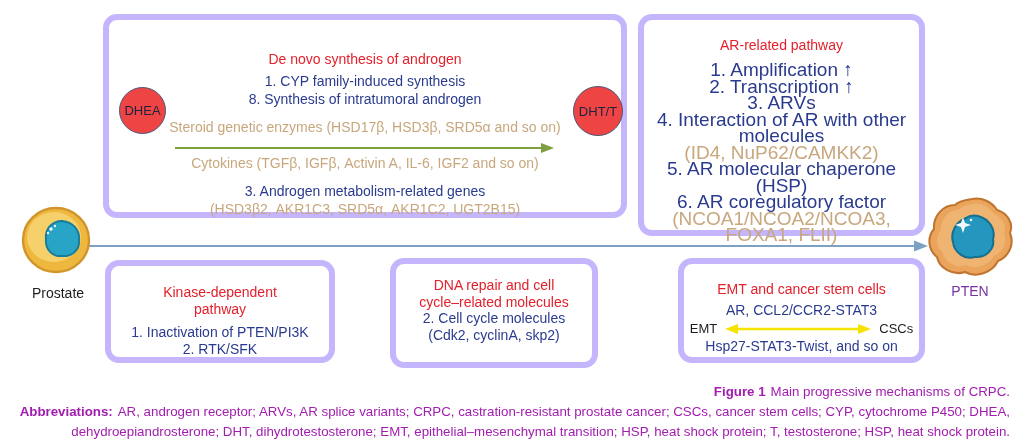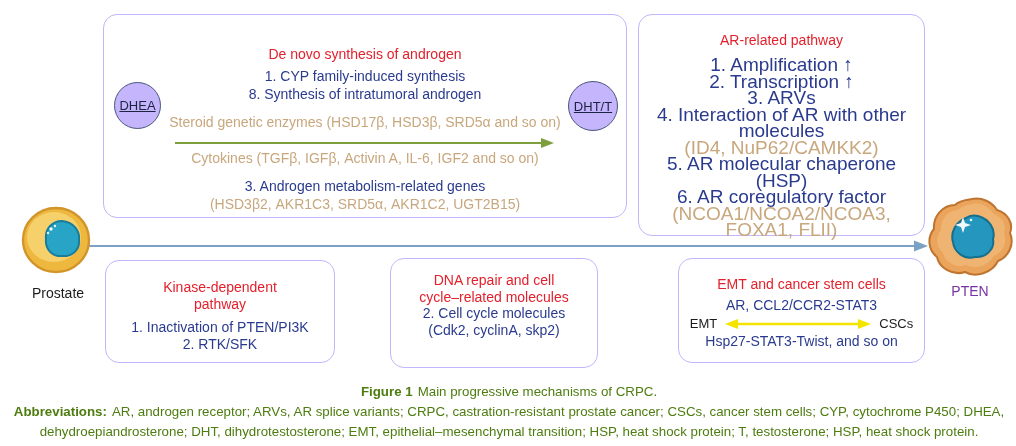--- a/index.html
+++ b/index.html
@@ -1,40 +1,40 @@
 <!DOCTYPE html>
 <html><head>
 <meta charset="utf-8">
 <style>
   html,body{margin:0;padding:0;background:#fff;}
   #figure-canvas{
     position:relative;width:1016px;height:446px;background:#fff;overflow:hidden;
     font-family:"Liberation Sans",sans-serif;
   }
   .box{
-    position:absolute;background:#fff;border:1px solid #c4b5fd;border-radius:14px;
+    position:absolute;background:#fff;border:6px solid #c4b5fd;border-radius:14px;
     text-align:center;box-sizing:border-box;
   }
   .t-red{color:#e4202c;}
   .t-blue{color:#2a3b8f;}
   .t-tan{color:#c8a77d;}
   .fz{font-size:14px;line-height:18px;}
   .fz-s{font-size:19px;line-height:16.5px;}
   .node-circle{
-    position:absolute;border:1.3px solid #49587a;border-radius:50%;background:#c4b5fd;
+    position:absolute;border:1.3px solid #49587a;border-radius:50%;background:#ef4444;
     display:flex;align-items:center;justify-content:center;
-    color:#1c2340;font-size:13px;box-sizing:border-box;text-decoration:underline;
+    color:#1c2340;font-size:13px;box-sizing:border-box;
   }
   .arrow-block{display:block;margin:0 auto;}
   .cell-label{position:absolute;text-align:center;font-size:14px;line-height:20px;color:#1c1c1c;}
   #crpc-label{color:#7733a3;}
   .emt-row{display:flex;align-items:center;justify-content:center;gap:8px;margin-top:2px;}
   .emt-row span{font-size:13px;color:#1c1c1c;}
-  #caption{position:absolute;left:8px;top:382px;width:1002px;text-align:center;
-    font-size:13.3px;line-height:20px;color:#4d7c0f;}
+  #caption{position:absolute;left:8px;top:382px;width:1002px;text-align:right;
+    font-size:13.3px;line-height:20px;color:#a21caf;}
   #caption b{margin-right:5px;}
   .mt10{margin-top:10px;} .mt6{margin-top:6px;} .mt3{margin-top:3px;}
 </style>
 </head>
 <body>
 
 <div id="figure-canvas">
 
   <svg style="position:absolute;left:80px;top:239px;" width="850" height="14" viewBox="0 0 850 14">
     <line x1="0" y1="7" x2="834" y2="7" stroke="#7ba2c4" stroke-width="1.8"></line>

